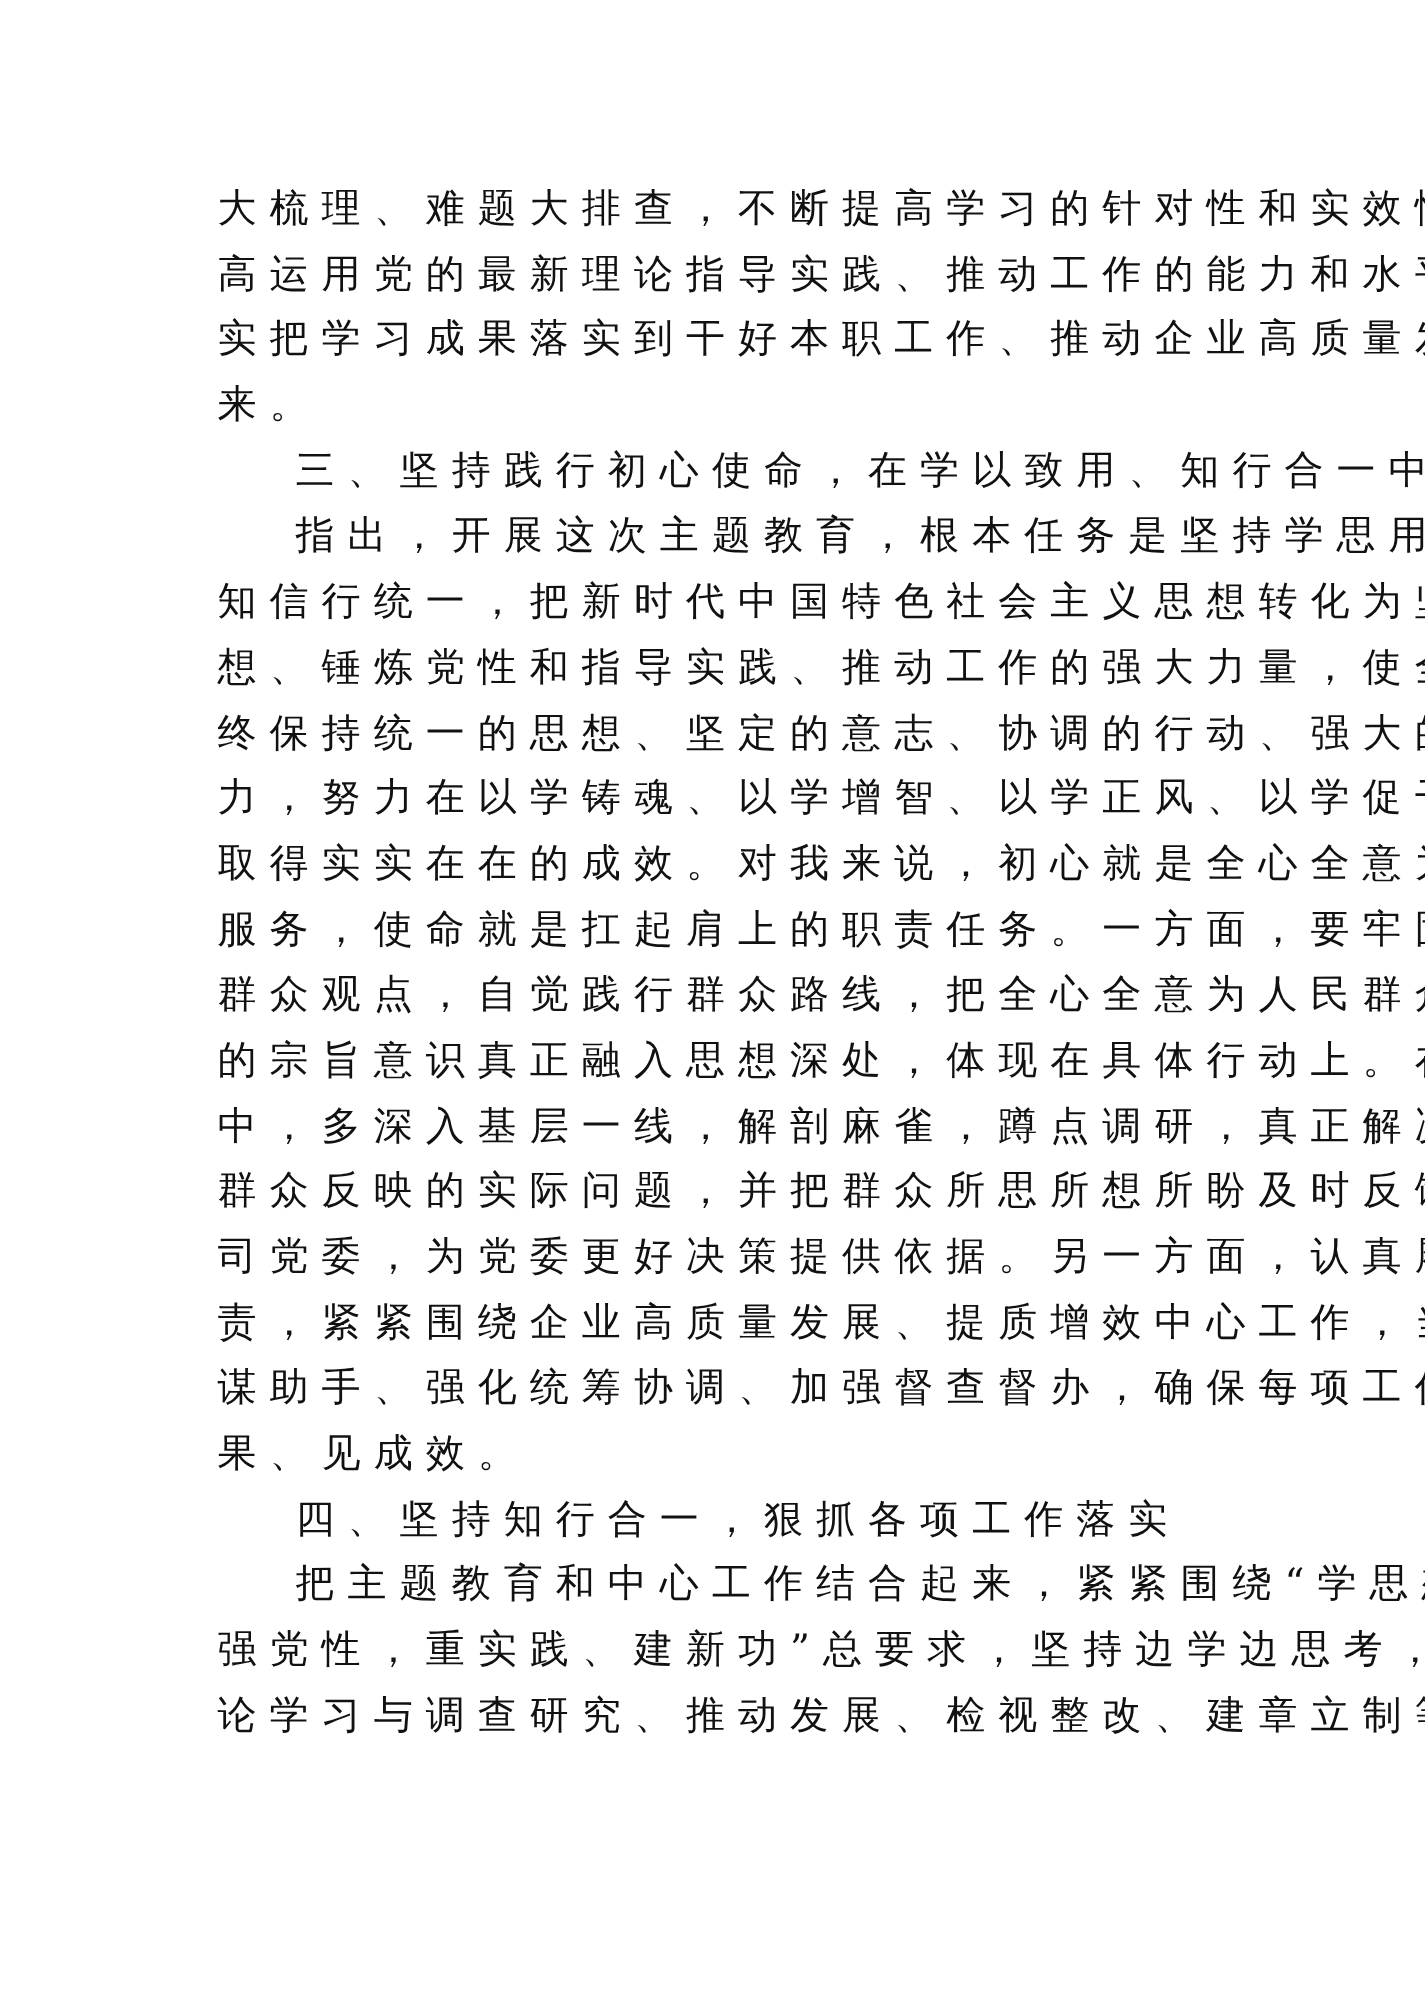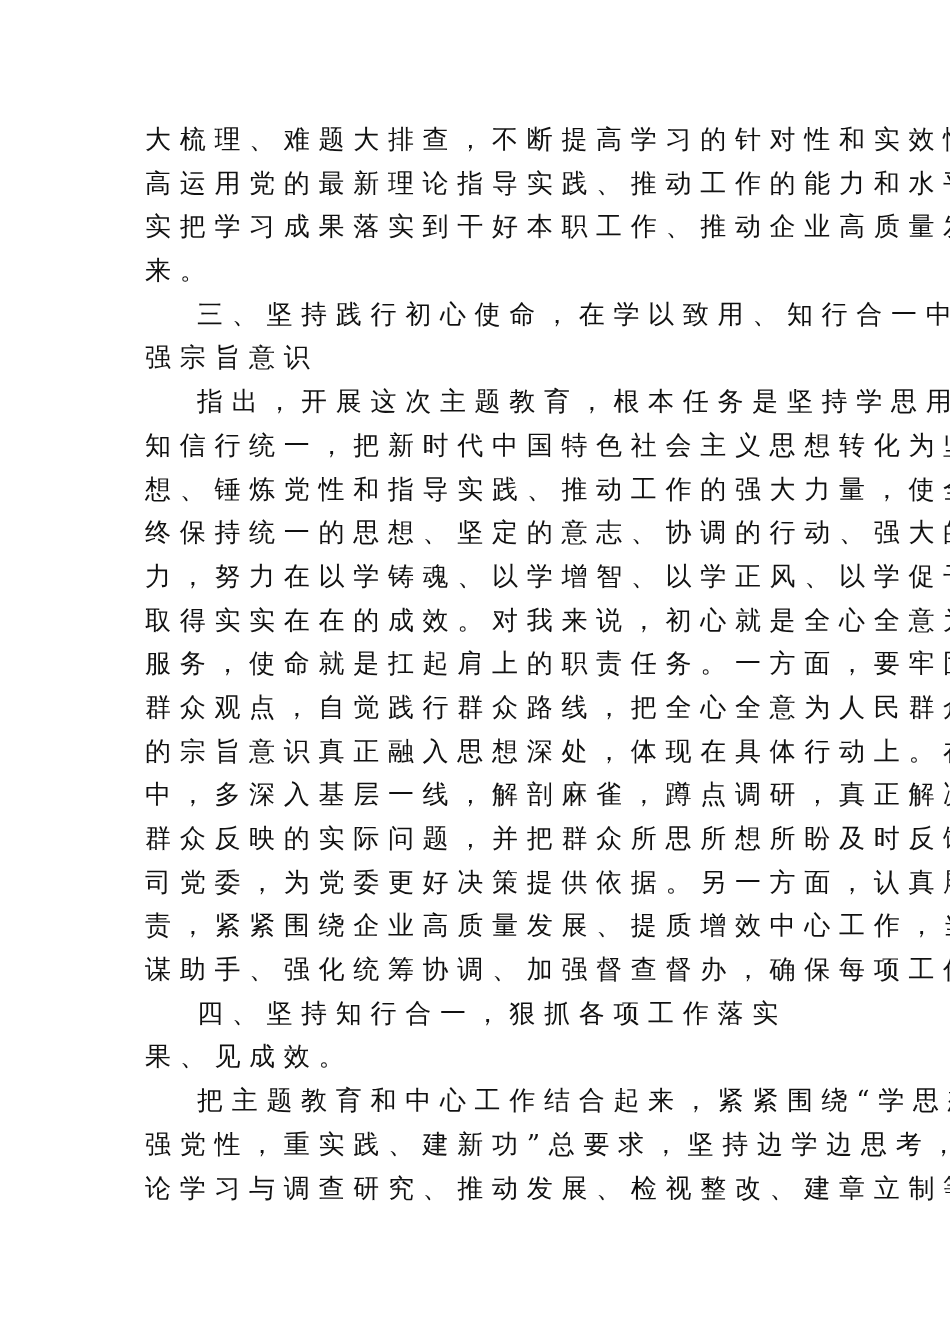--- a/index.html
+++ b/index.html
@@ -35,33 +35,32 @@
 </style>
 </head>
 <body>
 
 <div class="page">
   <span class="line">大梳理、难题大排查，不断提高学习的针对性和实效性，提</span>
   <span class="line">高运用党的最新理论指导实践、推动工作的能力和水平，切</span>
   <span class="line">实把学习成果落实到干好本职工作、推动企业高质量发展上</span>
   <span class="line">来。</span>
   <span class="line indent">三、坚持践行初心使命，在学以致用、知行合一中增</span>
-  <span class="line">强宗旨意识</span>
   <span class="line indent">指出，开展这次主题教育，根本任务是坚持学思用贯通</span>
   <span class="line">知信行统一，把新时代中国特色社会主义思想转化为坚定理</span>
   <span class="line">想、锤炼党性和指导实践、推动工作的强大力量，使全党始</span>
   <span class="line">终保持统一的思想、坚定的意志、协调的行动、强大的战斗</span>
   <span class="line">力，努力在以学铸魂、以学增智、以学正风、以学促干方面</span>
   <span class="line">取得实实在在的成效。对我来说，初心就是全心全意为人民</span>
   <span class="line">服务，使命就是扛起肩上的职责任务。一方面，要牢固树立</span>
   <span class="line">群众观点，自觉践行群众路线，把全心全意为人民群众服务</span>
   <span class="line">的宗旨意识真正融入思想深处，体现在具体行动上。在工作</span>
   <span class="line">中，多深入基层一线，解剖麻雀，蹲点调研，真正解决一批</span>
   <span class="line">群众反映的实际问题，并把群众所思所想所盼及时反馈给公</span>
   <span class="line">司党委，为党委更好决策提供依据。另一方面，认真履行职</span>
   <span class="line">责，紧紧围绕企业高质量发展、提质增效中心工作，当好参</span>
   <span class="line">谋助手、强化统筹协调、加强督查督办，确保每项工作有结</span>
+  <span class="line">果、见成效。</span>
   <span class="line indent">四、坚持知行合一，狠抓各项工作落实</span>
-  <span class="line">果、见成效。</span>
   <span class="line indent">把主题教育和中心工作结合起来，紧紧围绕“学思想、</span>
   <span class="line">强党性，重实践、建新功”总要求，坚持边学边思考，将理</span>
   <span class="line">论学习与调查研究、推动发展、检视整改、建章立制等贯通</span>
 </div>
 
 </body></html>

